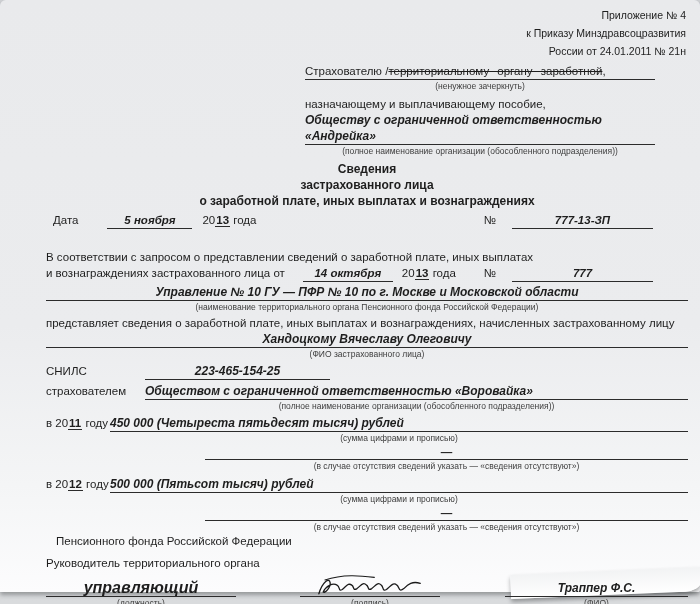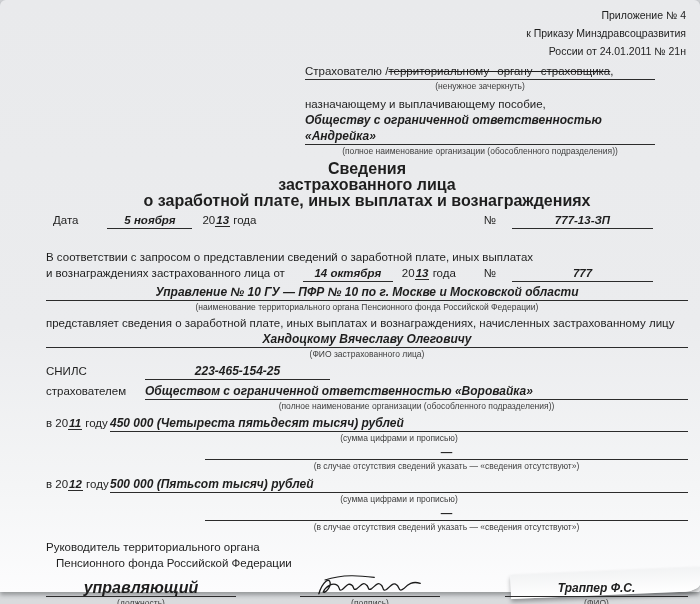--- a/index.html
+++ b/index.html
@@ -12,23 +12,23 @@
     background:linear-gradient(180deg,#f2f3f4,#ffffff);
     transform:rotate(-2.4deg);transform-origin:100% 100%;
     border-bottom-right-radius:16px 9px;box-shadow:0 3px 4px rgba(40,42,45,.4);}
   .content{position:relative;z-index:1;padding:6px 12px 0 46px;font-size:11.5px;line-height:16px;}
   .appendix{text-align:right;font-size:10.5px;line-height:18px;padding-right:2px;}
   .addressee{margin-left:259px;width:350px;margin-top:3px;}
   .ul{border-bottom:1px solid #2b2b2b;}
   .strike{text-decoration:line-through;word-spacing:5px;}
   .cap{font-size:8.5px;line-height:12px;color:#3d3d3d;text-align:center;}
   .val{font-weight:bold;font-style:italic;}
-  .fill{font-weight:bold;font-style:italic;border-bottom:1px solid #2b2b2b;padding:0 1px;}
+  .fill{font-weight:bold;border-bottom:1px solid #2b2b2b;padding:0 1px;}
   .center{text-align:left;}
-  .title{text-align:center;font-weight:bold;font-size:16px;line-height:16px;margin-top:4px;}
+  .title{text-align:center;font-weight:bold;font-size:12px;line-height:16px;margin-top:4px;}
   .row{display:flex;align-items:flex-start;}
   .field{display:inline-block;border-bottom:1px solid #2b2b2b;text-align:center;}
   .fullfield{border-bottom:1px solid #2b2b2b;text-align:center;font-size:12px;}
   .num-group{margin-left:auto;margin-right:0;display:flex;align-items:baseline;}
   .num-field{width:141px;margin-right:35px;margin-left:16px;}
   .para{margin-top:20px;}
   .lblrow{display:flex;align-items:baseline;}
   .lbl{width:99px;flex:0 0 99px;}
   .flexfield{flex:1;border-bottom:1px solid #2b2b2b;font-size:12px;}
   .yearlbl{width:64px;flex:0 0 64px;}
@@ -47,21 +47,21 @@
   <div class="curl"></div>
   <div class="content">
 
     <div class="appendix">
       <div>Приложение № 4</div>
       <div>к Приказу Минздравсоцразвития</div>
       <div>России от 24.01.2011 № 21н</div>
     </div>
 
     <div class="addressee">
-      <div class="ul"><span>Страхователю</span> <span>/</span><span class="strike">территориальному органу страховщика</span><span>,</span></div>
+      <div class="ul"><span>Страхователю</span> <span>/</span><span class="strike">территориальному органу заработной</span><span>,</span></div>
       <div class="cap">(ненужное зачеркнуть)</div>
       <div style="margin-top:4px;">назначающему и выплачивающему пособие,</div>
       <div class="ul center val" style="font-size:12px;">Обществу с ограниченной ответственностью «Андрейка»</div>
       <div class="cap">(полное наименование организации (обособленного подразделения))</div>
     </div>
 
     <div class="title">
       <div>Сведения</div>
       <div>застрахованного лица</div>
       <div>о заработной плате, иных выплатах и вознаграждениях</div>
@@ -115,22 +115,22 @@
     <div class="cap" style="margin-left:159px;">(в случае отсутствия сведений указать — «сведения отсутствуют»)</div>
 
     <div class="lblrow" style="margin-top:4px;">
       <span class="yearlbl"><span>в 20</span><span class="fill">12</span> <span>году</span></span>
       <span class="flexfield val">500 000 (Пятьсот тысяч) рублей</span>
     </div>
     <div class="cap" style="margin-left:64px;">(сумма цифрами и прописью)</div>
     <div class="dashrow">—</div>
     <div class="cap" style="margin-left:159px;">(в случае отсутствия сведений указать — «сведения отсутствуют»)</div>
 
+    <div style="padding-left:10px;">Пенсионного фонда Российской Федерации</div>
     <div style="margin-top:6px;">Руководитель территориального органа</div>
-    <div style="padding-left:10px;">Пенсионного фонда Российской Федерации</div>
 
     <div class="sigrow">
       <div class="sigcol c1">
         <div class="sigline val" style="font-size:16px;">управляющий</div>
         <div class="cap">(должность)</div>
       </div>
       <div class="sigcol c2">
         <div class="sigline">
           <svg class="sig" width="118" height="26" viewBox="0 0 130 30">
             <path d="M6 24 C10 10 18 5 19 11 C20 16 13 24 11 22 C14 15 22 11 27 14 C31 16 28 22 33 19 C38 15 40 11 44 14 C47 16 45 21 50 18 C55 14 57 10 61 14 C64 16 62 21 67 18 C72 14 74 10 78 14 C81 16 79 22 84 19 C89 15 92 10 96 14 C99 16 98 23 104 18 C109 13 114 9 123 12" fill="none" stroke="#1a1a1a" stroke-width="1.5" stroke-linecap="round"></path>

